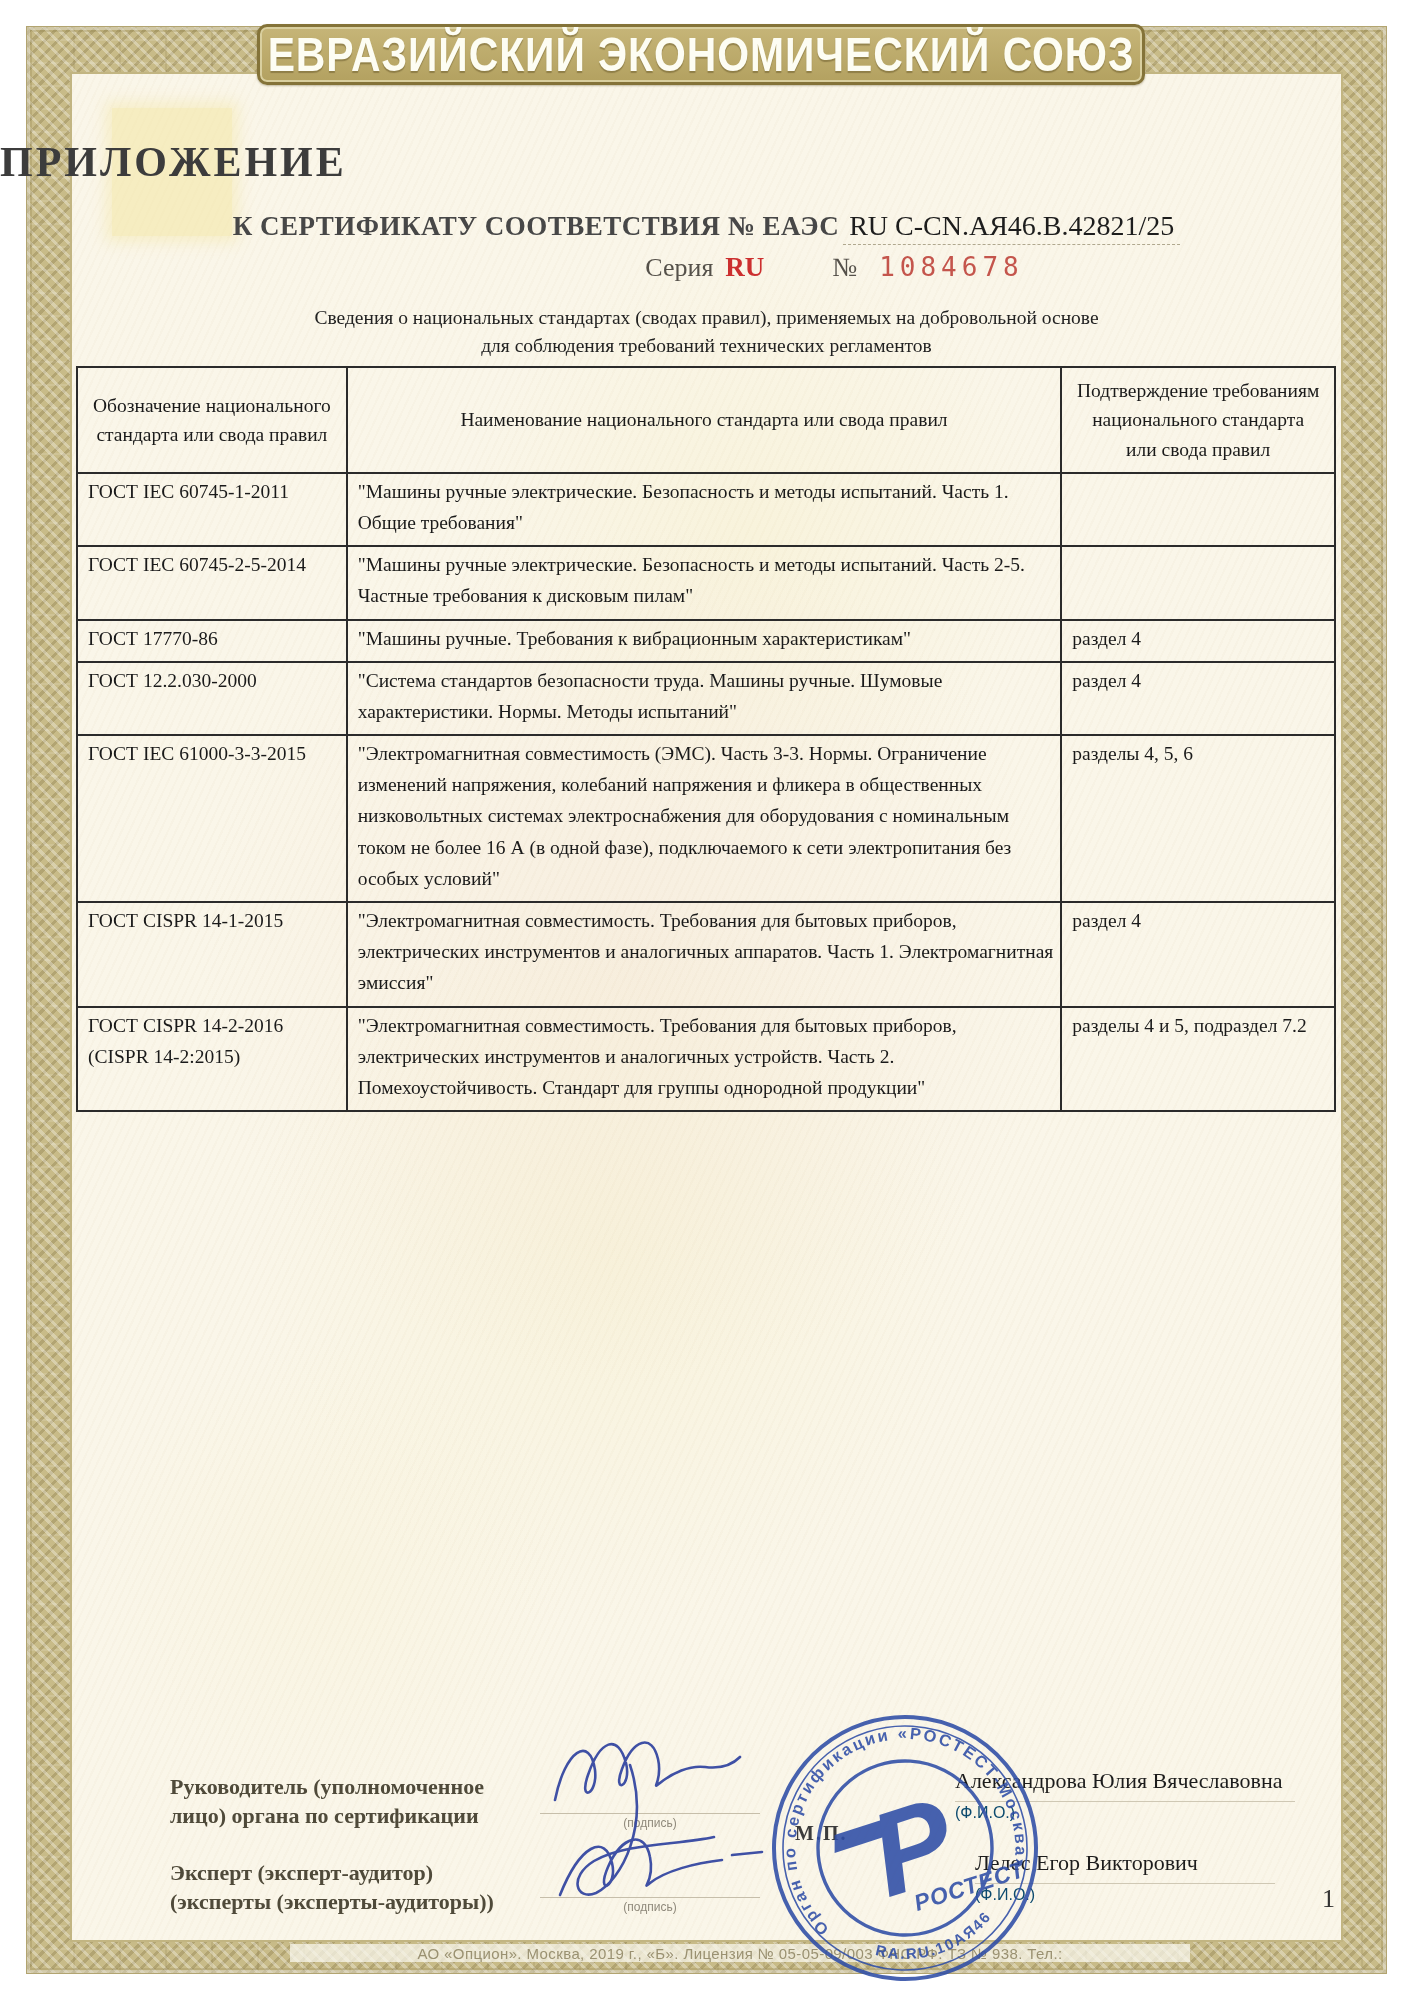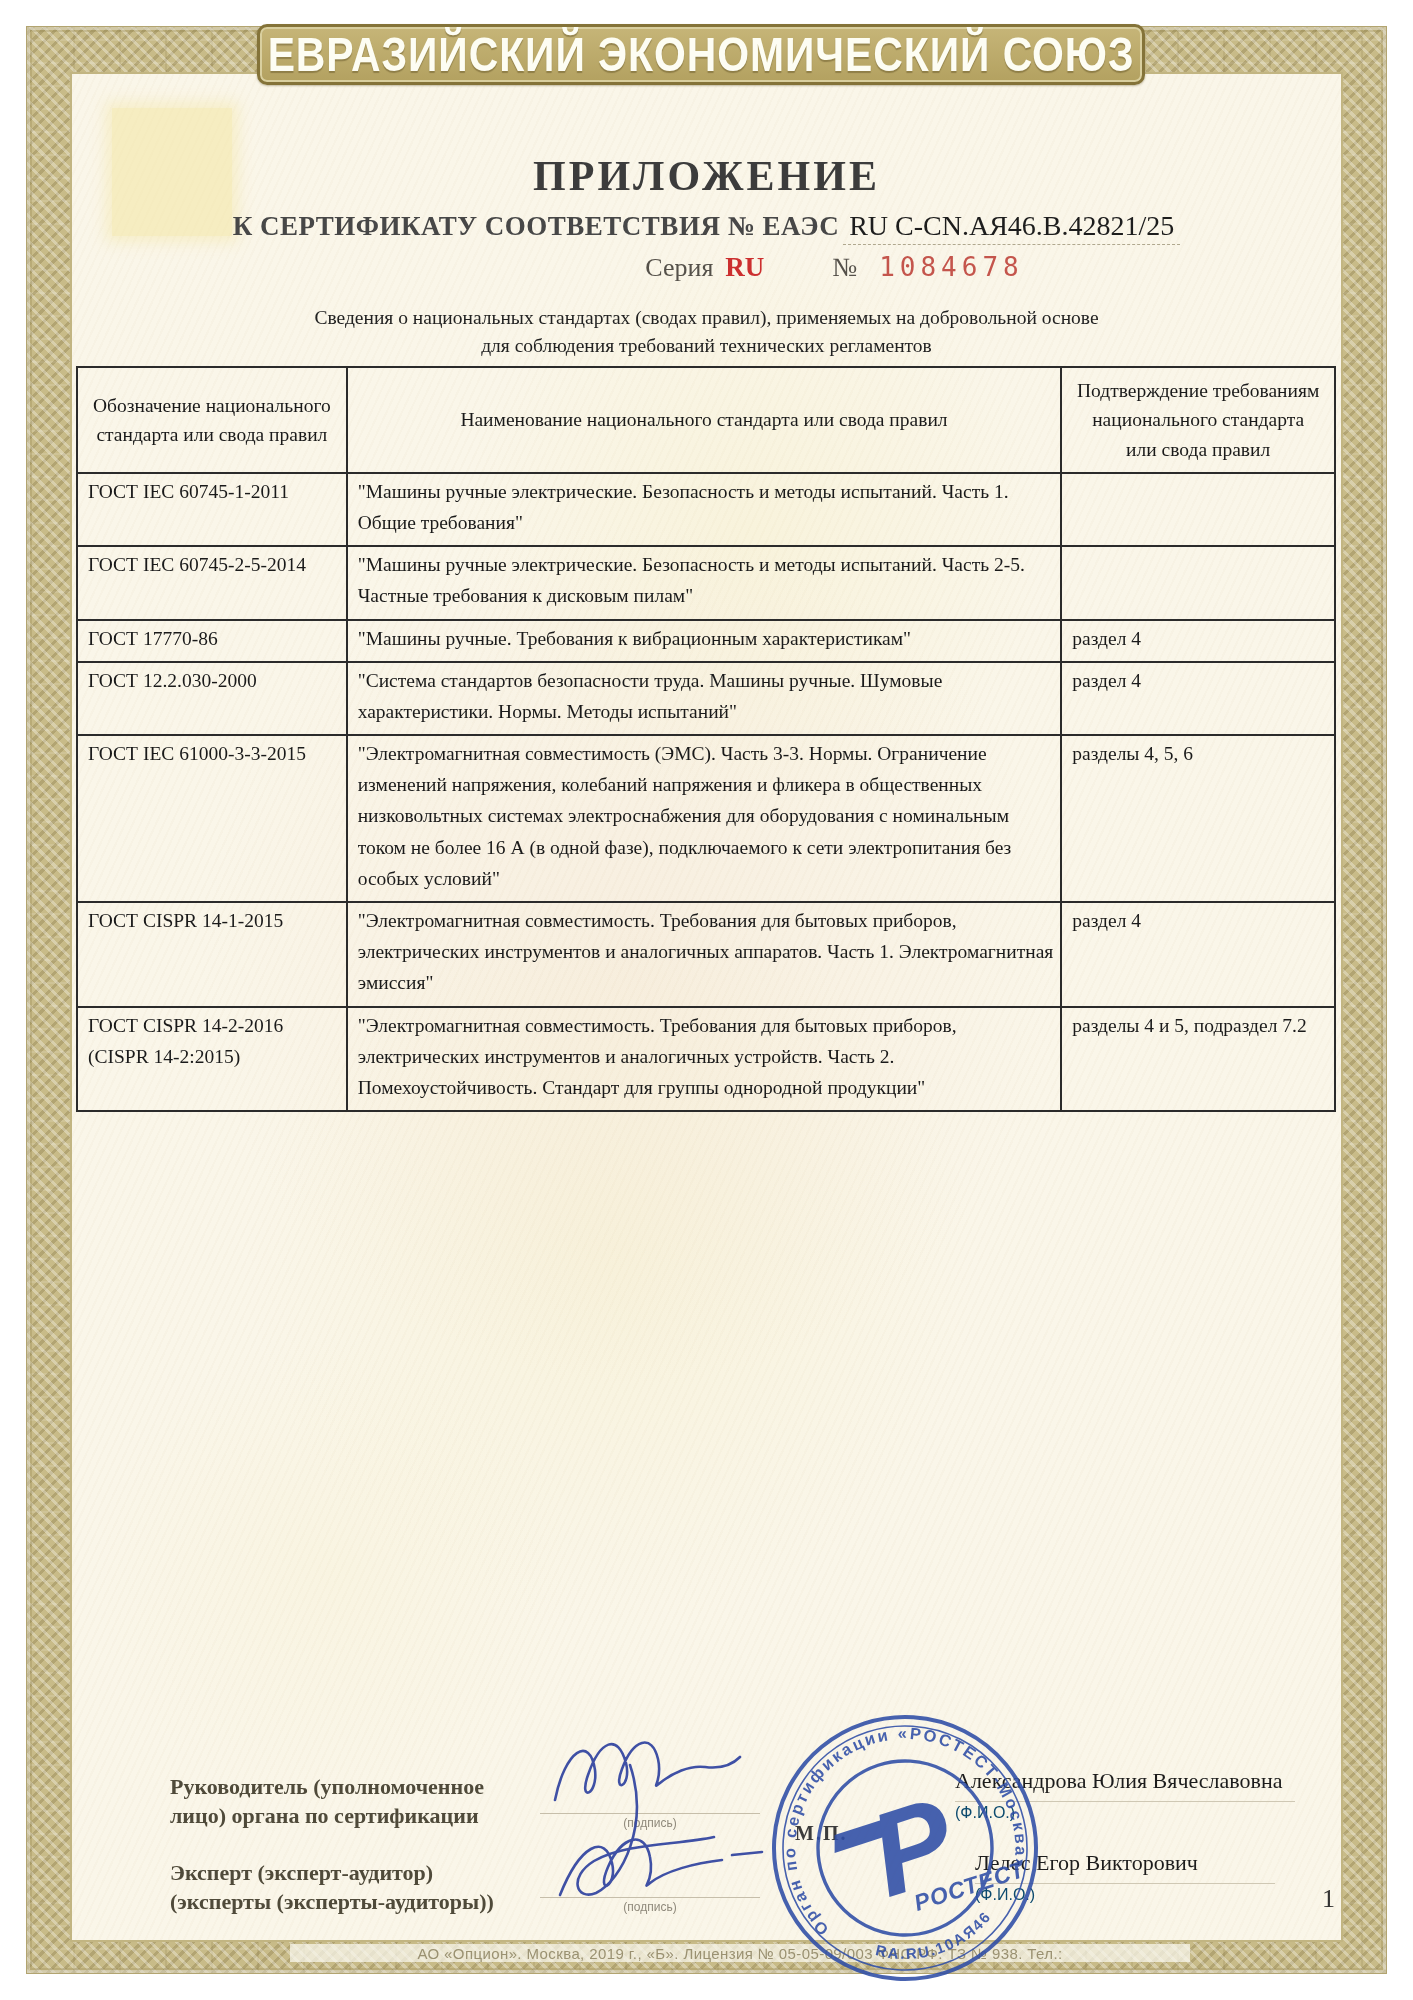--- a/index.html
+++ b/index.html
@@ -44,21 +44,21 @@
     display:flex; align-items:center; justify-content:center;margin-left:24px;
   }
   .banner-title {
     color:#fdfdf3; font-family:"Liberation Sans", sans-serif; font-weight:bold;
     font-size:44px; white-space:nowrap; transform:scale(.93,1.08);
     text-shadow:0 2px 1px rgba(95,80,35,.45); letter-spacing:1px;
   }
 
   
   .doc-title {
-    position:absolute; left:0; top:152px; width:100%; text-align:center; z-index:5;
+    position:absolute; left:0; top:138px; width:100%; text-align:left; z-index:5;
     font-size:42px; font-weight:bold; color:#3c3c3c; letter-spacing:3px;
   }
   .cert-line {
     position:absolute; left:0; top:210px; width:100%; z-index:5;
     display:flex; justify-content:center; align-items:baseline; gap:4px;
   }
   .cert-line .label { font-size:27px; font-weight:bold; color:#474747; letter-spacing:.5px; }
   .cert-line .number { font-size:28px; color:#1d1d1d; border-bottom:1px dashed #b0a88f; padding:0 6px 2px 6px; }
   .series-line {
     position:absolute; left:0; top:252px; width:100%; z-index:5;

